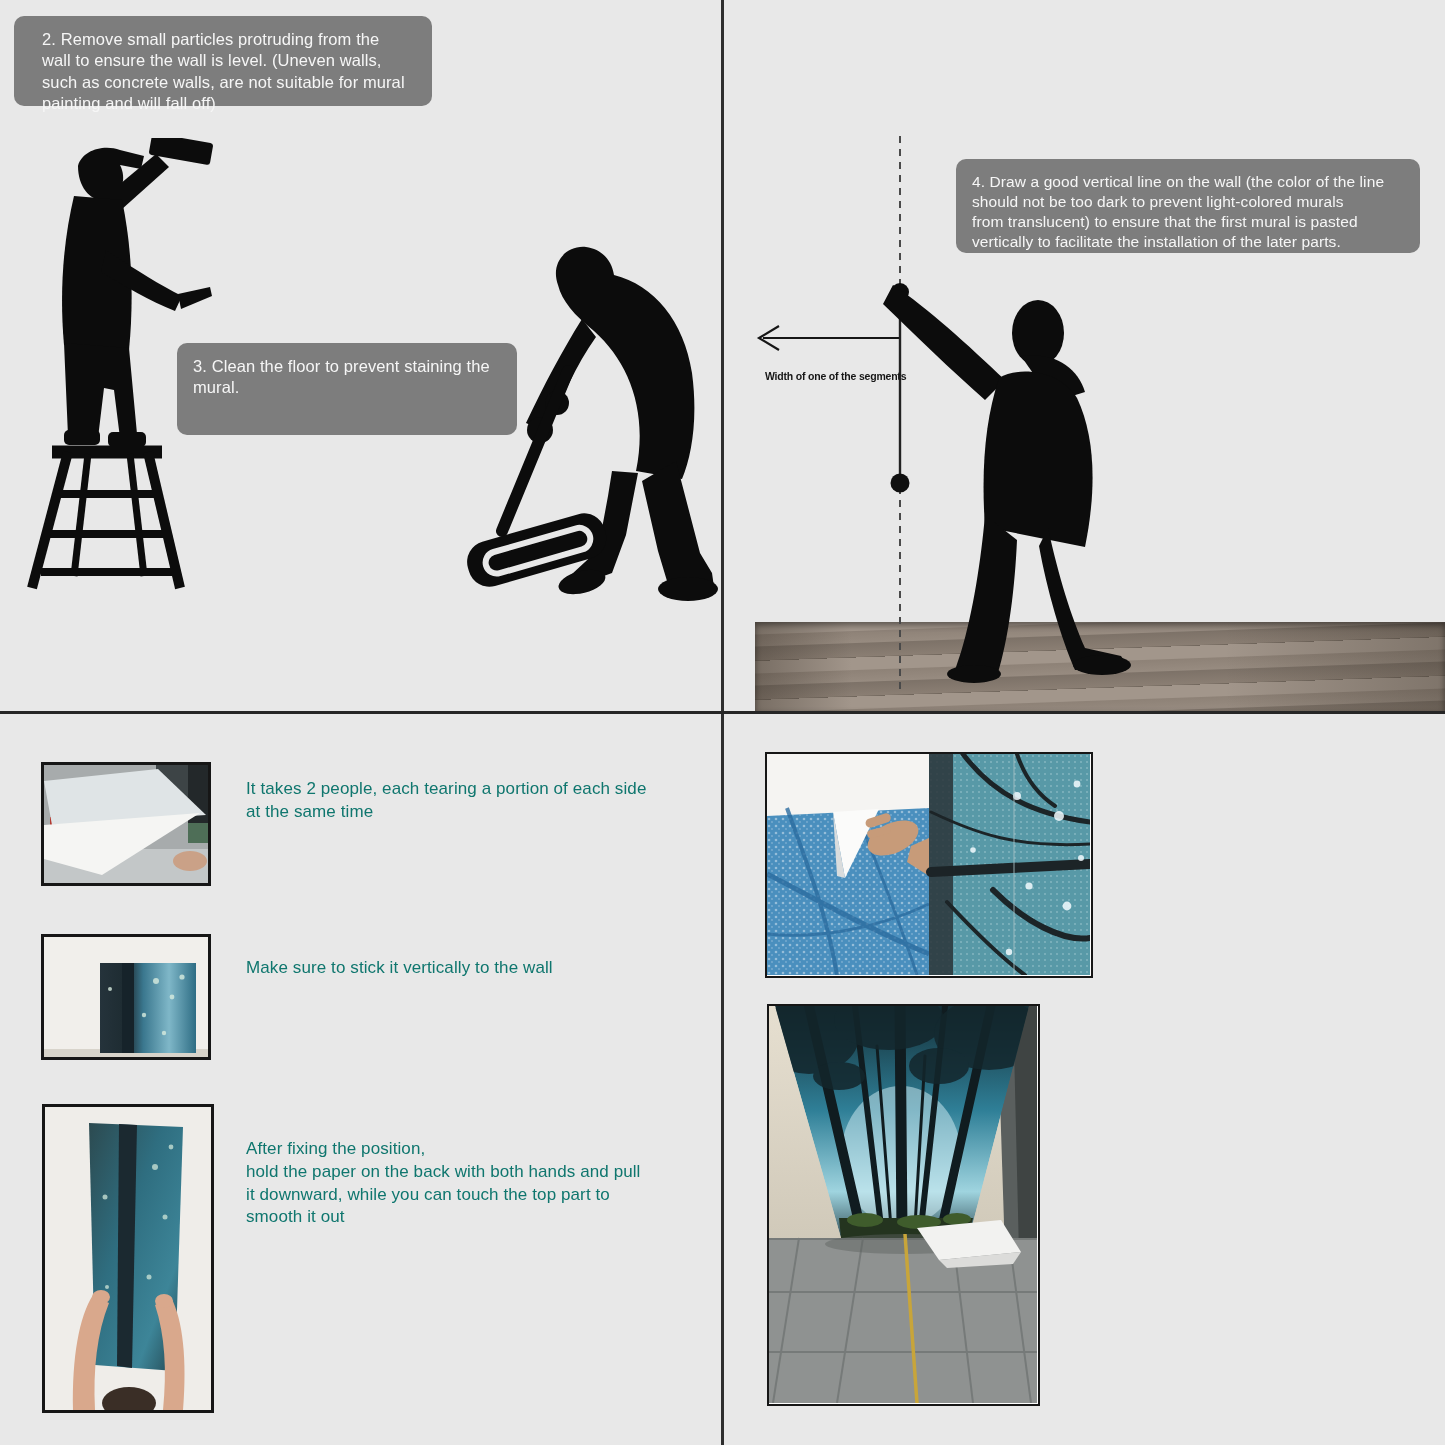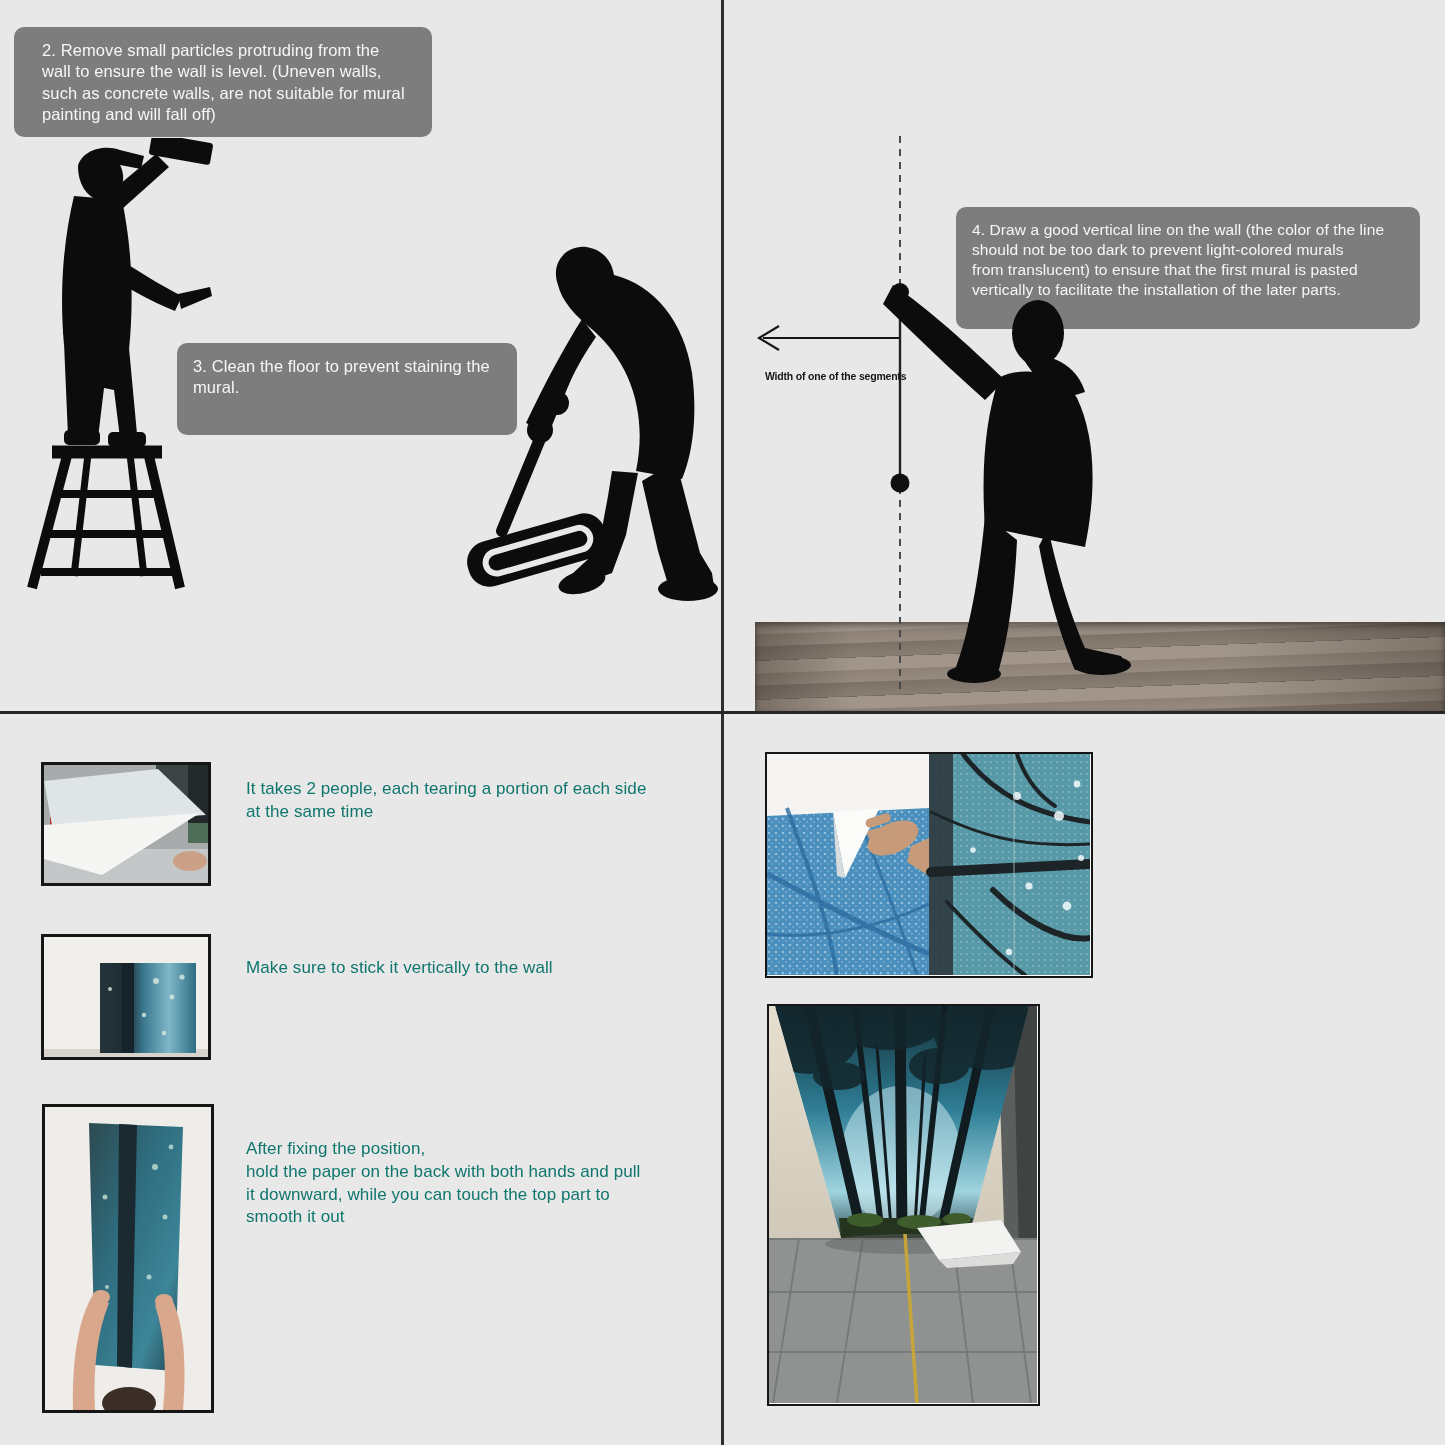--- a/index.html
+++ b/index.html
@@ -37,21 +37,21 @@
       #94887d;
     box-shadow:inset 0 3px 6px rgba(0,0,0,.45);
   }
   .tr-overlay,.sil{position:absolute;}
 </style>
 </head>
 <body>
 
 <div class="page">
 
-  <div class="instruction-box" style="left:14px;top:27px;width:418px;height:110px;padding-left:28px;">2. Remove small particles protruding from the
+  <div class="instruction-box" style="left:14px;top:16px;width:418px;height:90px;padding-left:28px;">2. Remove small particles protruding from the
 wall to ensure the wall is level. (Uneven walls,
 such as concrete walls, are not suitable for mural
 painting and will fall off)</div>
 
   <svg class="sil" style="left:8px;top:138px;" width="210" height="452" viewBox="0 0 210 452">
     <g fill="#0c0c0c">
       <path d="M70,28 C74,12 96,6 112,12 L136,18 L133,31 L112,27 C119,41 114,55 102,61 C86,67 70,52 70,28 Z"></path>
       <path d="M88,66 L148,16 L161,29 L104,80 Z"></path>
       <rect x="142" y="0" width="62" height="22" rx="3" transform="rotate(10 173 11)"></rect>
       <path d="M66,58 L114,62 C124,110 126,160 121,212 L56,207 C51,150 56,100 66,58 Z"></path>
@@ -88,21 +88,21 @@
     </g>
     <line x1="106" y1="138" x2="40" y2="298" stroke="#0c0c0c" stroke-width="12" stroke-linecap="round"></line>
     <g transform="rotate(-16 75 318)">
       <rect x="4" y="294" width="142" height="46" rx="21" fill="#0c0c0c"></rect>
       <rect x="22" y="307" width="108" height="22" rx="11" fill="none" stroke="#e8e8e8" stroke-width="6"></rect>
     </g>
   </svg>
 
   <div class="wood-floor"></div>
 
-  <div class="instruction-box" style="left:956px;top:159px;width:464px;height:122px;font-size:15.5px;margin-top:48px;">4. Draw a good vertical line on the wall (the color of the line
+  <div class="instruction-box" style="left:956px;top:159px;width:464px;height:94px;font-size:15.5px;">4. Draw a good vertical line on the wall (the color of the line
 should not be too dark to prevent light-colored murals
 from translucent) to ensure that the first mural is pasted
 vertically to facilitate the installation of the later parts.</div>
 
   <svg class="tr-overlay" style="left:723px;top:0;" width="722" height="712" viewBox="0 0 722 712">
     <line x1="177" y1="136" x2="177" y2="690" stroke="#4a4a4a" stroke-width="2" stroke-dasharray="7 6"></line>
     <line x1="177" y1="296" x2="177" y2="474" stroke="#222222" stroke-width="2.4"></line>
     <circle cx="177" cy="483" r="9.5" fill="#101010"></circle>
     <g>
       <line x1="176" y1="338" x2="40" y2="338" stroke="#161616" stroke-width="2.2"></line>

